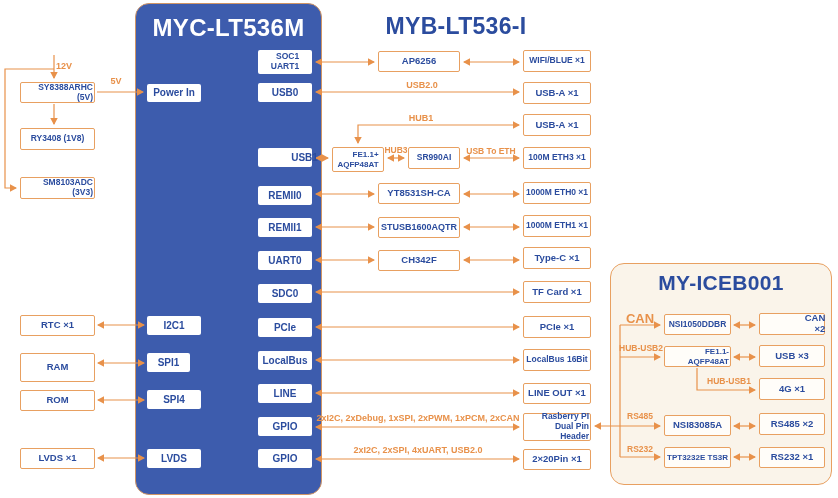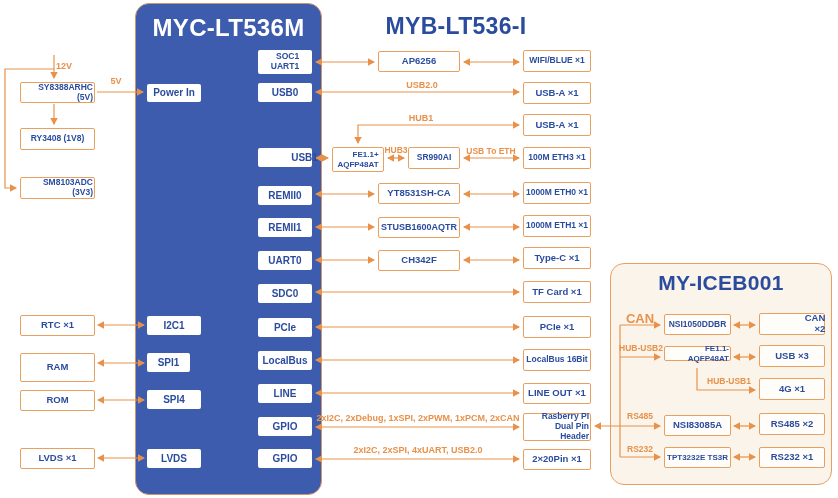--- a/index.html
+++ b/index.html
@@ -148,21 +148,21 @@
   <div class="box" style="left:523px;top:247px;width:68px;height:22px;">Type-C ×1</div>
   <div class="box" style="left:523px;top:281px;width:68px;height:22px;">TF Card ×1</div>
   <div class="box" style="left:523px;top:316px;width:68px;height:22px;">PCIe ×1</div>
   <div class="box" style="left:523px;top:349px;width:68px;height:22px;font-size:8.5px;">LocalBus 16Bit</div>
   <div class="box" style="left:523px;top:383px;width:68px;height:21px;">LINE OUT ×1</div>
   <div class="box" style="left:523px;top:413px;width:68px;height:28px;font-size:8.5px;">Rasberry PI
 Dual Pin Header</div>
   <div class="box" style="left:523px;top:449px;width:68px;height:21px;">2×20Pin ×1</div>
 
   <div class="box panelbox" style="left:664px;top:314px;width:67px;height:21px;font-size:8.5px;">NSI1050DDBR</div>
-  <div class="box panelbox" style="left:664px;top:346px;width:67px;height:15px;font-size:8px;">FE1.1-AQFP48AT</div>
+  <div class="box panelbox" style="left:664px;top:346px;width:67px;height:21px;font-size:8px;">FE1.1-AQFP48AT</div>
   <div class="box panelbox" style="left:664px;top:415px;width:67px;height:21px;">NSI83085A</div>
   <div class="box panelbox" style="left:664px;top:447px;width:67px;height:21px;font-size:8px;">TPT3232E TS3R</div>
 
   <div class="box panelbox" style="left:759px;top:313px;width:66px;height:22px;padding-left:47px;">CAN ×2</div>
   <div class="box panelbox" style="left:759px;top:345px;width:66px;height:22px;">USB ×3</div>
   <div class="box panelbox" style="left:759px;top:378px;width:66px;height:22px;">4G ×1</div>
   <div class="box panelbox" style="left:759px;top:413px;width:66px;height:22px;">RS485 ×2</div>
   <div class="box panelbox" style="left:759px;top:447px;width:66px;height:21px;">RS232 ×1</div>
 
   <div class="lbl" style="left:64px;top:62px;">12V</div>

